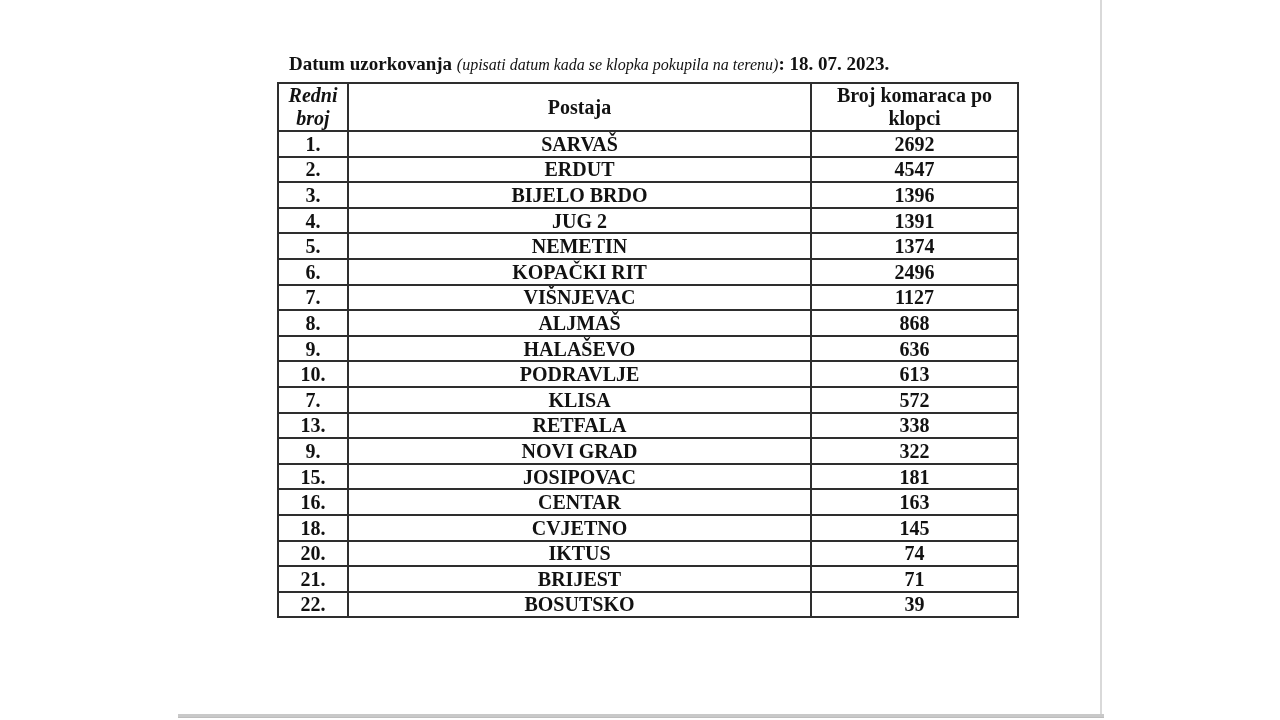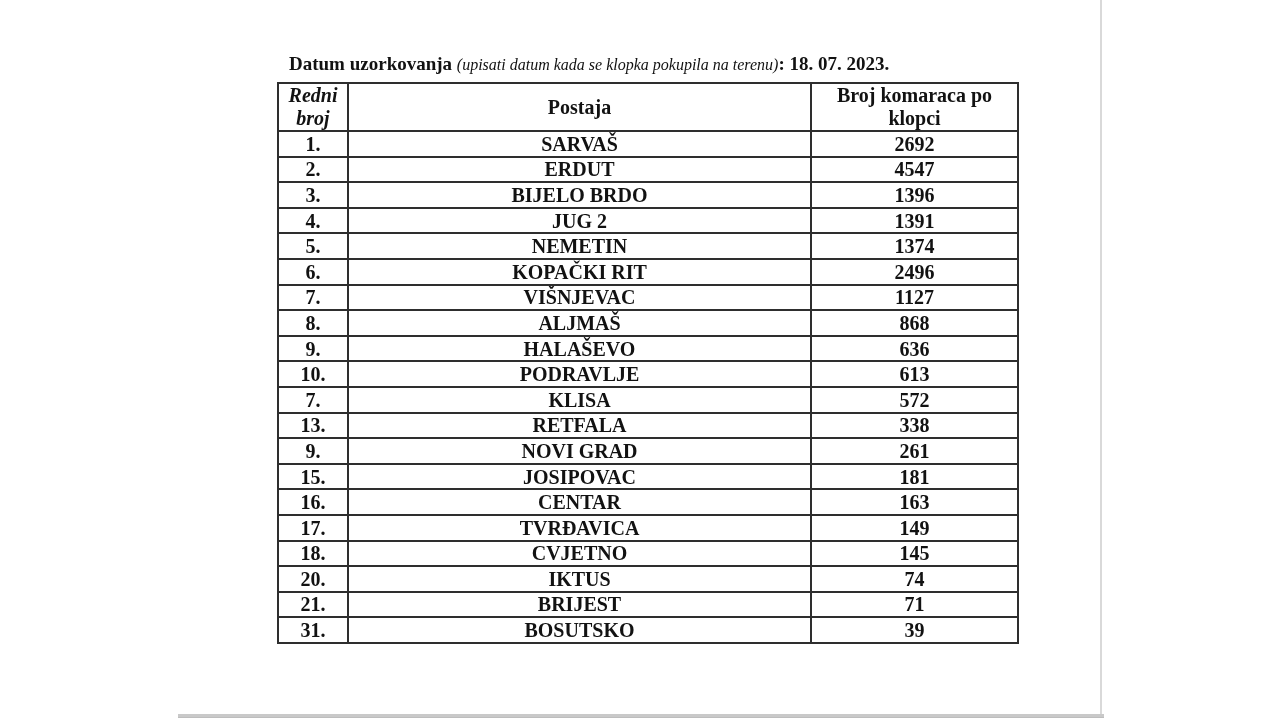--- a/index.html
+++ b/index.html
@@ -174,40 +174,35 @@
 
   <tr>
     <td>13.</td>
     <td>RETFALA</td>
     <td>338</td>
   </tr>
 
   <tr>
     <td>9.</td>
     <td>NOVI GRAD</td>
-    <td>261</td>
+    <td>322</td>
   </tr>
 
   <tr>
     <td>15.</td>
     <td>JOSIPOVAC</td>
     <td>181</td>
   </tr>
 
   <tr>
     <td>16.</td>
     <td>CENTAR</td>
     <td>163</td>
   </tr>
 
-  <tr>
-    <td>17.</td>
-    <td>TVRĐAVICA</td>
-    <td>149</td>
-  </tr>
 
   <tr>
     <td>18.</td>
     <td>CVJETNO</td>
     <td>145</td>
   </tr>
 
 
   <tr>
     <td>20.</td>
@@ -215,21 +210,21 @@
     <td>74</td>
   </tr>
 
   <tr>
     <td>21.</td>
     <td>BRIJEST</td>
     <td>71</td>
   </tr>
 
   <tr>
-    <td>31.</td>
+    <td>22.</td>
     <td>BOSUTSKO</td>
     <td>39</td>
   </tr>
 </tbody>
   </table>
 
   <div class="page-right-edge"></div>
   <div class="page-bottom-edge"></div>
 
 </div>

